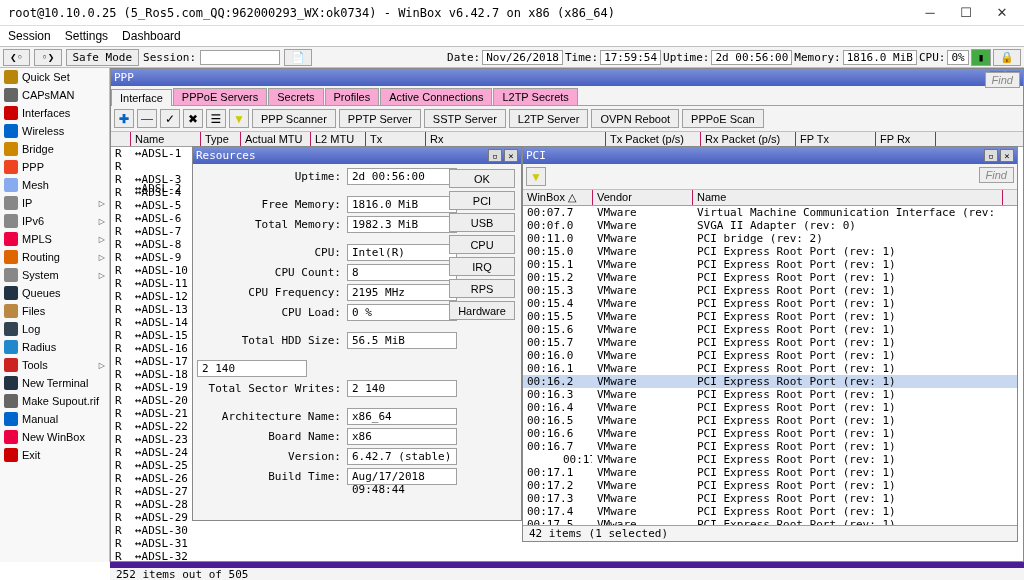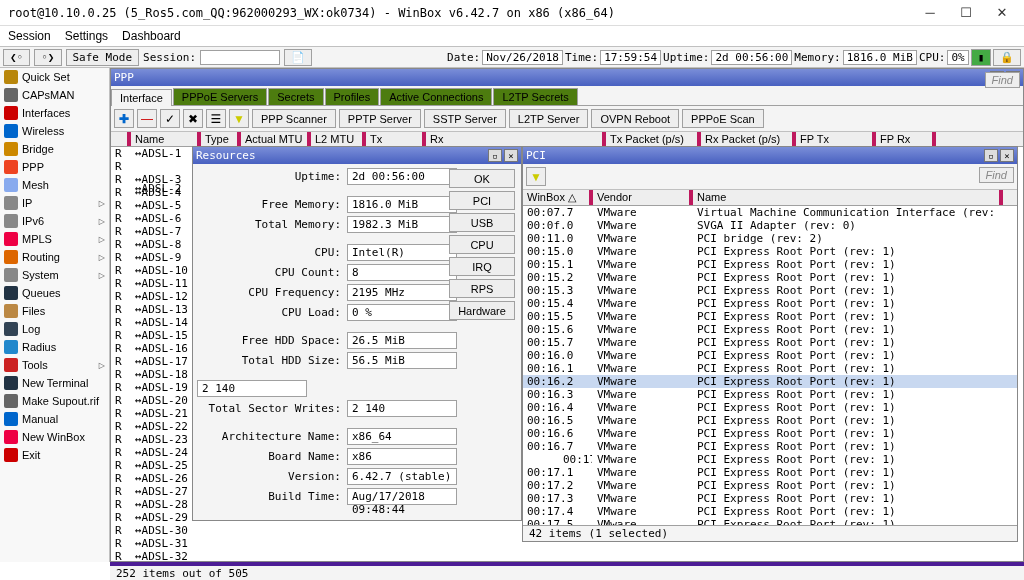--- a/index.html
+++ b/index.html
@@ -22,43 +22,43 @@
 .sidebar .icon { width:14px; height:14px; display:inline-block; }
 
 .workspace { flex:1; position:relative; background:#ddd; }
 
 .win { position:absolute; border:1px solid #888; background:#f4f4f4; display:flex; flex-direction:column; }
 .win-title { height:17px; background:linear-gradient(#7a8ed8,#4860c0); color:#fff; font-size:11px; display:flex; align-items:center; padding:0 3px; font-family:Consolas,monospace; }
 .win-title .t { flex:1; }
 .win-title .wb { width:14px; height:13px; background:#ddd; color:#000; border:1px solid #777; margin-left:2px; display:flex; align-items:center; justify-content:center; font-size:9px; cursor:pointer; }
 
 .ppp-tabs { display:flex; background:#f4f4f4; border-bottom:1px solid #a0a0a0; padding-top:2px; }
-.ppp-tab { border:1px solid #a0a0a0; border-bottom:none; padding:2px 8px; margin-right:1px; background:#4d7c0f; cursor:pointer; font-size:11px; }
+.ppp-tab { border:1px solid #a0a0a0; border-bottom:none; padding:2px 8px; margin-right:1px; background:#f9a8d4; cursor:pointer; font-size:11px; }
 .ppp-tab.active { background:#f4f4f4; position:relative; top:1px; }
 
 .ppp-tb { display:flex; align-items:center; gap:3px; padding:3px; border-bottom:1px solid #c0c0c0; }
 .minibtn { width:20px; height:19px; border:1px solid #a0a0a0; background:#eee; display:flex; align-items:center; justify-content:center; cursor:pointer; font-size:12px; }
 .medbtn { height:19px; border:1px solid #a0a0a0; background:#eee; padding:0 8px; display:flex; align-items:center; cursor:pointer; font-size:11px; }
 
 .cols { display:flex; border-bottom:1px solid #a0a0a0; background:#eee; font-size:11px; }
-.cols .c { border-right:4px solid #be185d; padding:1px 4px; overflow:hidden; white-space:nowrap; }
+.cols .c { border-right:1px solid #be185d; padding:1px 4px; overflow:hidden; white-space:nowrap; }
 
 .rows { overflow:auto; font-family:Consolas,monospace; font-size:11px; background:#fff; }
 .rows .r { display:flex; height:13px; align-items:center; }
 .rows .r.sel { background:#c8d8f0; }
 .rows .r .c { border-right:1px solid transparent; padding:0 4px; overflow:hidden; white-space:nowrap; }
 
 .res-body { padding:4px; font-family:Consolas,monospace; font-size:11px; }
 .res-row { display:flex; align-items:center; margin-bottom:3px; }
 .res-row .lbl { width:150px; text-align:right; padding-right:6px; }
 .res-row .val { border:1px solid #a0a0a0; background:#fff; padding:1px 4px; width:110px; height:17px; }
 .res-btns { position:absolute; right:6px; top:22px; display:flex; flex-direction:column; gap:3px; }
 .res-btns .medbtn { width:66px; justify-content:center; }
 
-.status { position:absolute; left:110px; right:0; bottom:0; height:18px; border-top:4px solid #4c1d95; background:#f4f4f4; display:flex; align-items:center; padding:0 6px; font-size:11px; font-family:Consolas,monospace; }
+.status { position:absolute; left:110px; right:0; bottom:0; height:18px; border-top:6px solid #4c1d95; background:#f4f4f4; display:flex; align-items:center; padding:0 6px; font-size:11px; font-family:Consolas,monospace; }
 
 .findbtn { position:absolute; right:3px; top:3px; border:1px solid #a0a0a0; background:#eee; font-style:italic; color:#888; padding:1px 6px; cursor:pointer; font-size:11px; }
 
 .arrow { font-size:8px; color:#555; margin-left:auto; }
 </style>
 </head>
 <body>
 
 <div class="titlebar">
   <span class="title">root@10.10.0.25 (5_Ros5.com_QQ:962000293_WX:ok0734) - WinBox v6.42.7 on x86 (x86_64)</span>
@@ -407,24 +407,20 @@
           <div class="res-row">
             <div class="lbl">CPU Frequency:</div>
             <div class="val">2195 MHz</div>
           </div>
           <div class="res-row">
             <div class="lbl">CPU Load:</div>
             <div class="val">0 %</div>
           </div>
           <div style="height: 8px;"></div>
           <div class="res-row">
-            <div class="lbl">Free HDD Space:</div>
-            <div class="val">26.5 MiB</div>
-          </div>
-          <div class="res-row">
             <div class="lbl">Total HDD Size:</div>
             <div class="val">56.5 MiB</div>
           </div>
           <div style="height: 8px;"></div>
           <div class="res-row">
             <div class="val">2 140</div>
           </div>
           <div class="res-row">
             <div class="lbl">Total Sector Writes:</div>
             <div class="val">2 140</div>

